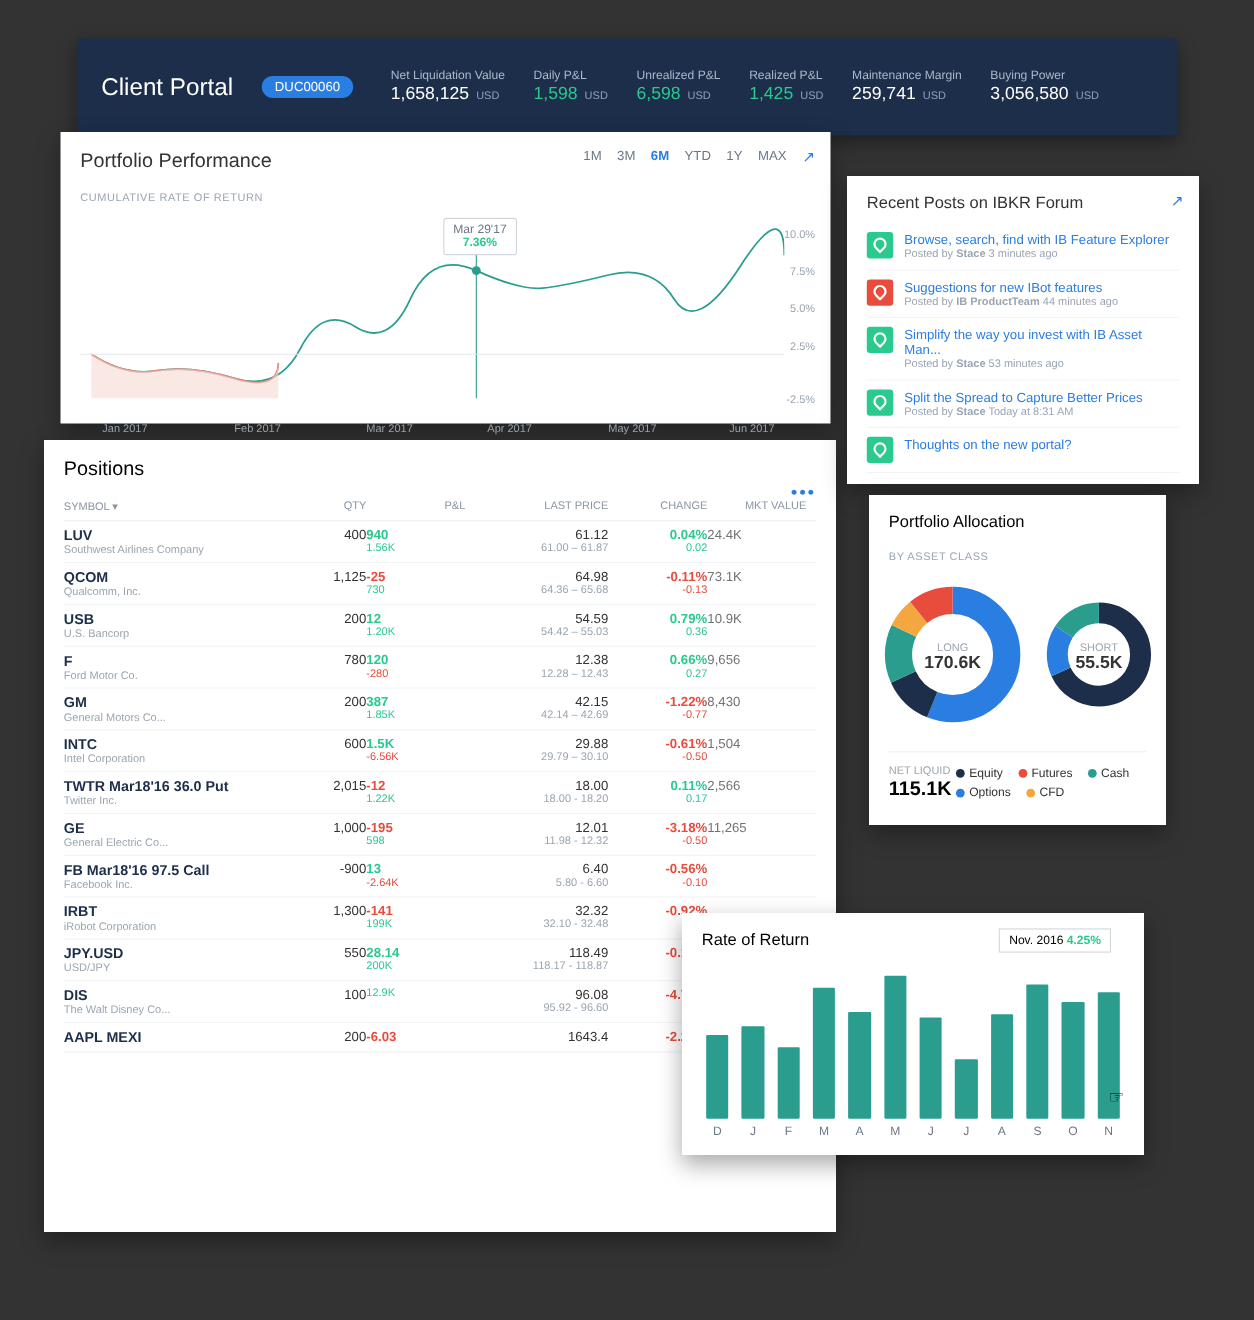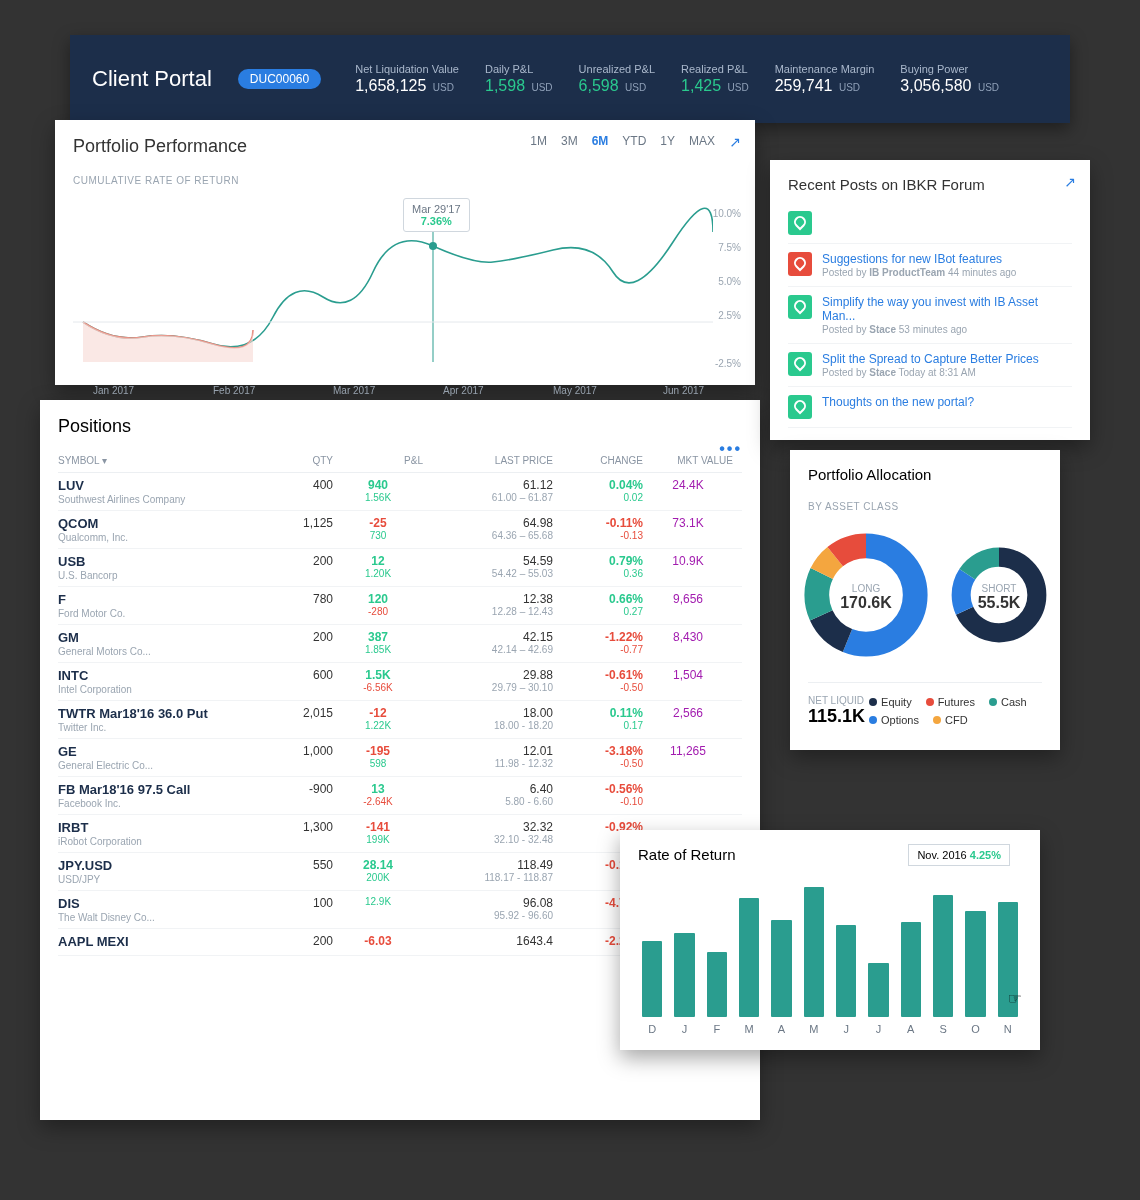--- a/index.html
+++ b/index.html
@@ -34,34 +34,34 @@
 .phead span:nth-child(3){width:90px;text-align:right}
 .phead span:nth-child(4){width:130px;text-align:right}
 .phead span:nth-child(5){width:90px;text-align:right}
 .phead span:nth-child(6){width:90px;text-align:right}
 .dots{position:absolute;top:40px;right:18px;color:#2a7de1;letter-spacing:2px;font-weight:bold}
 .row{display:flex;font-size:12px;padding:5px 0;border-bottom:1px solid #f1f3f5;align-items:flex-start}
 .c1{width:200px}
 .c1 .sym{color:#1c2e4a;font-weight:600;font-size:13px}
 .c1 .co{color:#9aa5b1;font-size:10px;margin-top:1px}
 .c2{width:75px;text-align:right;color:#333}
-.c3{width:90px;text-align:center}
+.c3{width:90px;text-align:left}
 .c3 .t{color:#2ac98e;font-weight:600}
 .c3 .t.neg{color:#e74c3c}
 .c3 .b{color:#2ac98e;font-size:10px}
 .c3 .b.neg{color:#e74c3c}
 .c4{width:130px;text-align:right}
 .c4 .t{color:#333}
 .c4 .b{color:#9aa5b1;font-size:10px}
 .c5{width:90px;text-align:right}
 .c5 .t{color:#2ac98e;font-weight:600}
 .c5 .t.neg{color:#e74c3c}
 .c5 .b{color:#2ac98e;font-size:10px}
 .c5 .b.neg{color:#e74c3c}
-.c6{width:90px;text-align:center;color:#a21caf}
+.c6{width:90px;text-align:left;color:#737373}
 .forum{top:160px;left:770px;width:320px;height:280px}
 .forum h3{font-size:15px;font-weight:400;color:#333}
 .forum .expand{top:14px}
 .post{display:flex;gap:10px;padding:8px 0;border-bottom:1px solid #f1f3f5}
 .ficon{width:24px;height:24px;background:#2ac98e;border-radius:3px;flex-shrink:0;position:relative}
 .ficon::after{content:'';position:absolute;left:6px;top:5px;width:8px;height:8px;border:2px solid #fff;border-radius:50% 50% 50% 0;transform:rotate(-45deg)}
 .ficon.r{background:#e74c3c}
 .post .t{font-size:12px;color:#2a7de1}
 .post .m{font-size:10px;color:#9aa5b1;margin-top:1px}
 .alloc{top:450px;left:790px;width:270px;height:300px}
@@ -435,20 +435,24 @@
       </div>
     </div>
 </div>
 
 <div class="card forum">
   <h3>Recent Posts on IBKR Forum</h3>
   <span class="expand">↗</span>
   <div id="posts" style="margin-top:10px">
       <div class="post">
         <div class="ficon "></div>
+        <div>
+          <div class="t">Browse, search, find with IB Feature Explorer</div>
+          <div class="m">Posted by <b>Stace</b> 3 minutes ago</div>
+        </div>
       </div>
       <div class="post">
         <div class="ficon r"></div>
         <div>
           <div class="t">Suggestions for new IBot features</div>
           <div class="m">Posted by <b>IB ProductTeam</b> 44 minutes ago</div>
         </div>
       </div>
       <div class="post">
         <div class="ficon "></div>

